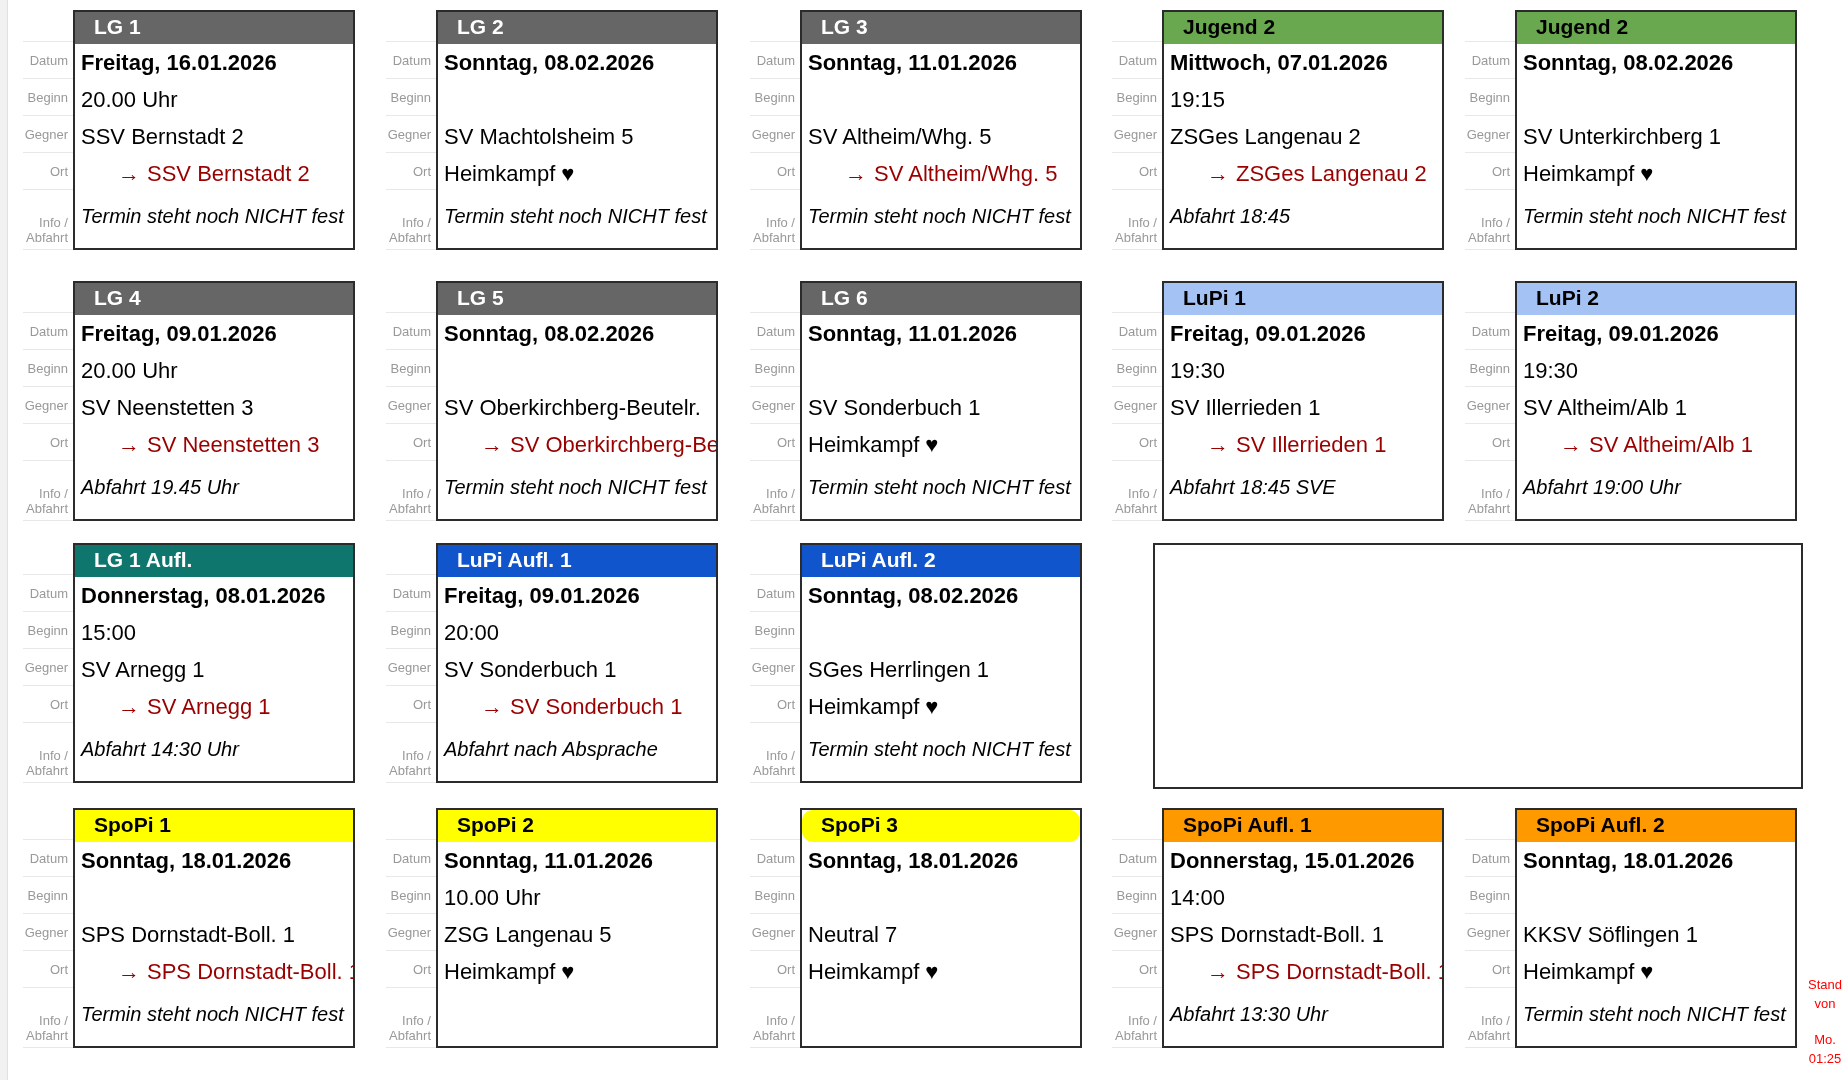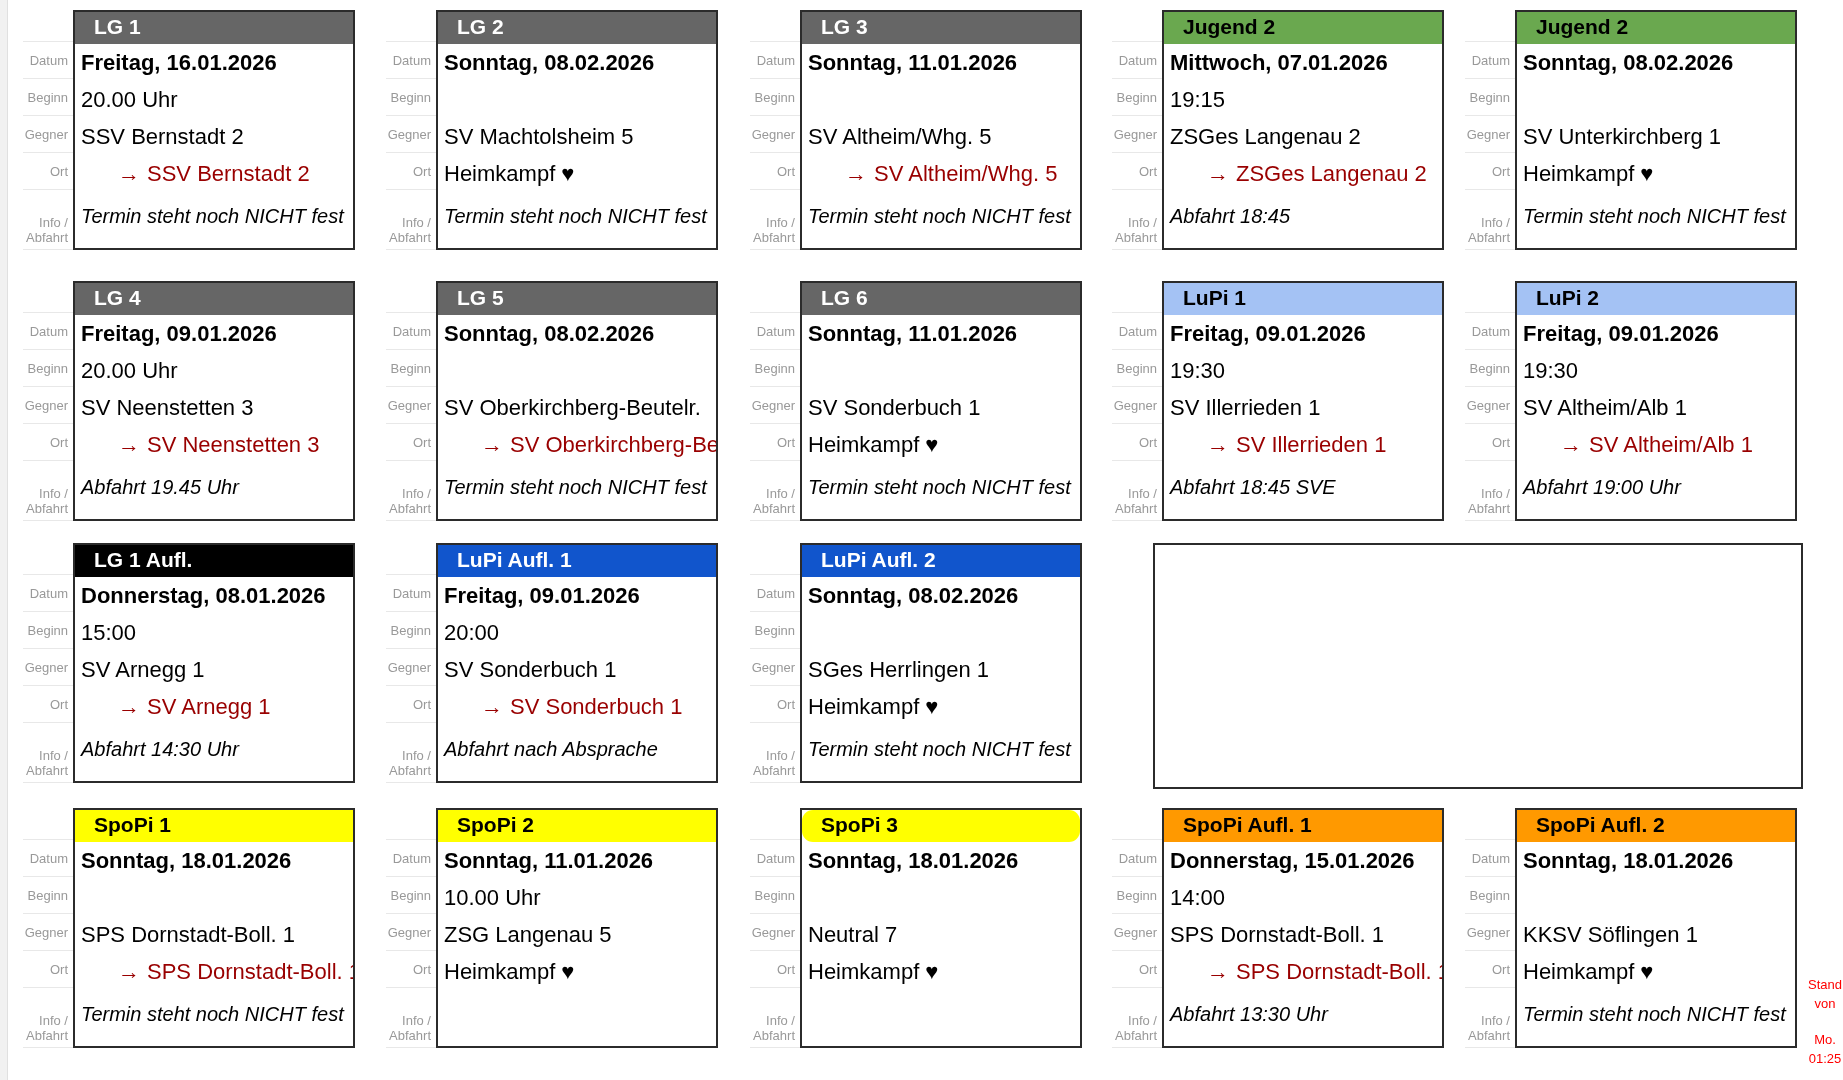--- a/index.html
+++ b/index.html
@@ -396,21 +396,21 @@
           <span>Gegner</span>
         </div>
       <div class="gcell r">
           <span>Ort</span>
         </div>
       <div class="gcell info-cell">
         <div class="two-line"><span>Info /</span><br><span>Abfahrt</span></div>
       </div>
     </div>
     <div class="card">
-      <div class="card-header" style="background: #000000; color: rgb(255, 255, 255);">LG 1 Aufl.</div>
+      <div class="card-header" style="background: #0f766e; color: rgb(255, 255, 255);">LG 1 Aufl.</div>
       <div class="crow datum">Donnerstag, 08.01.2026</div>
       <div class="crow beginn">15:00</div>
       <div class="crow gegner">SV Arnegg 1</div>
       <div class="crow ort away">
         <span class="arrow">→</span><span>SV Arnegg 1</span>
       </div>
       <div class="crow info">Abfahrt 14:30 Uhr</div>
     </div>
   </div>
 

